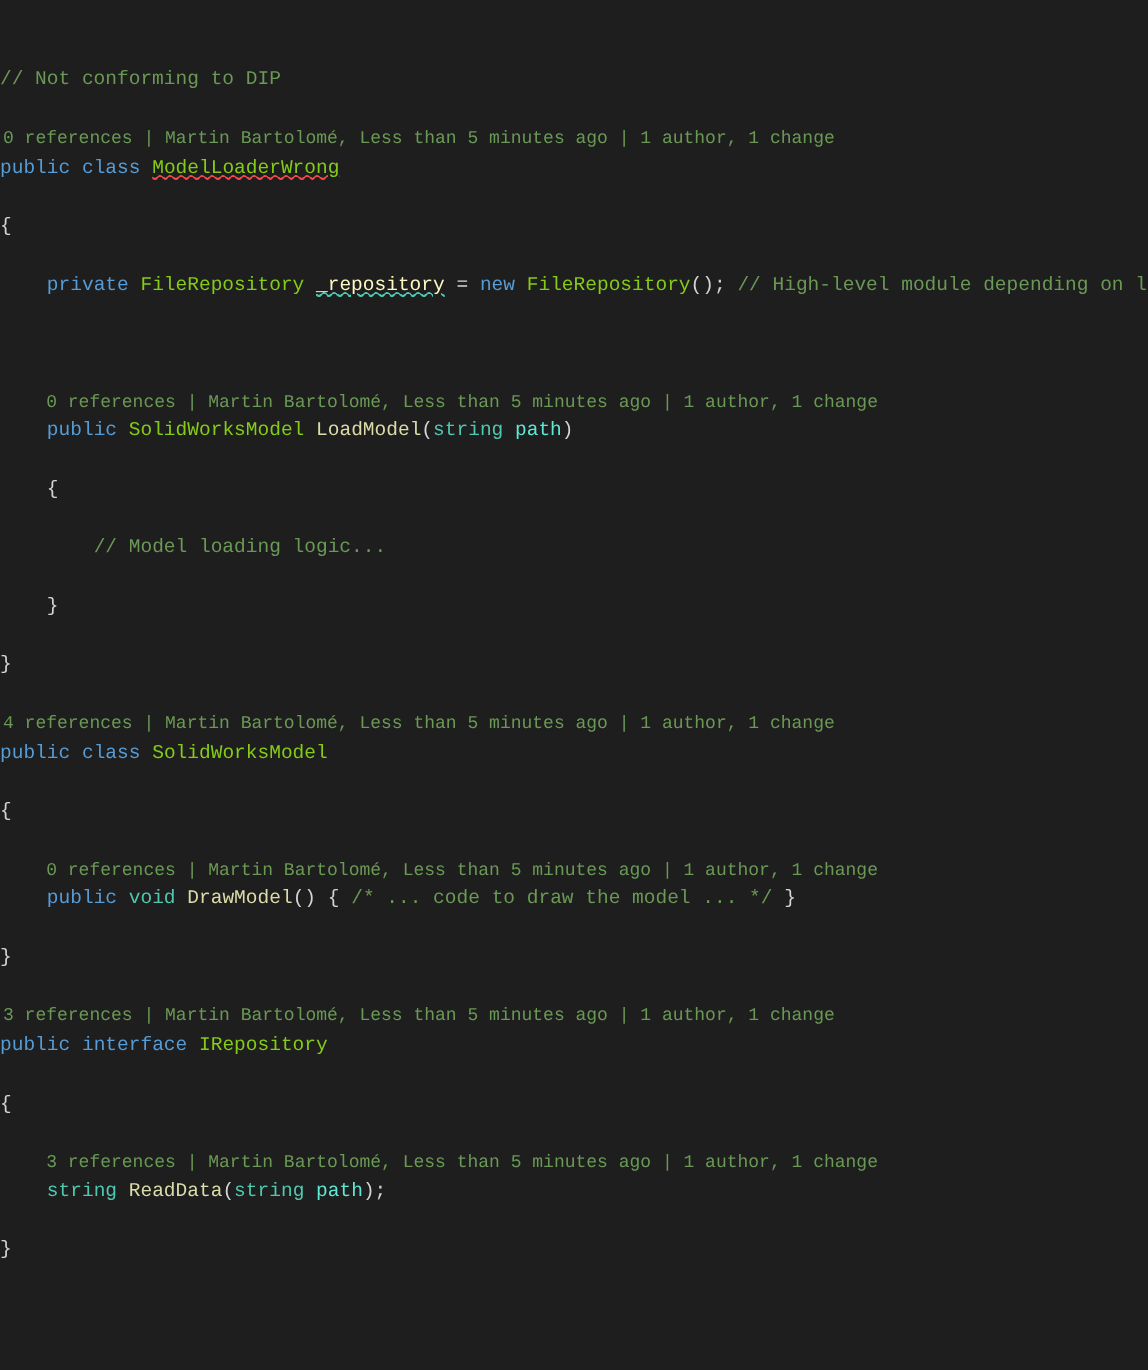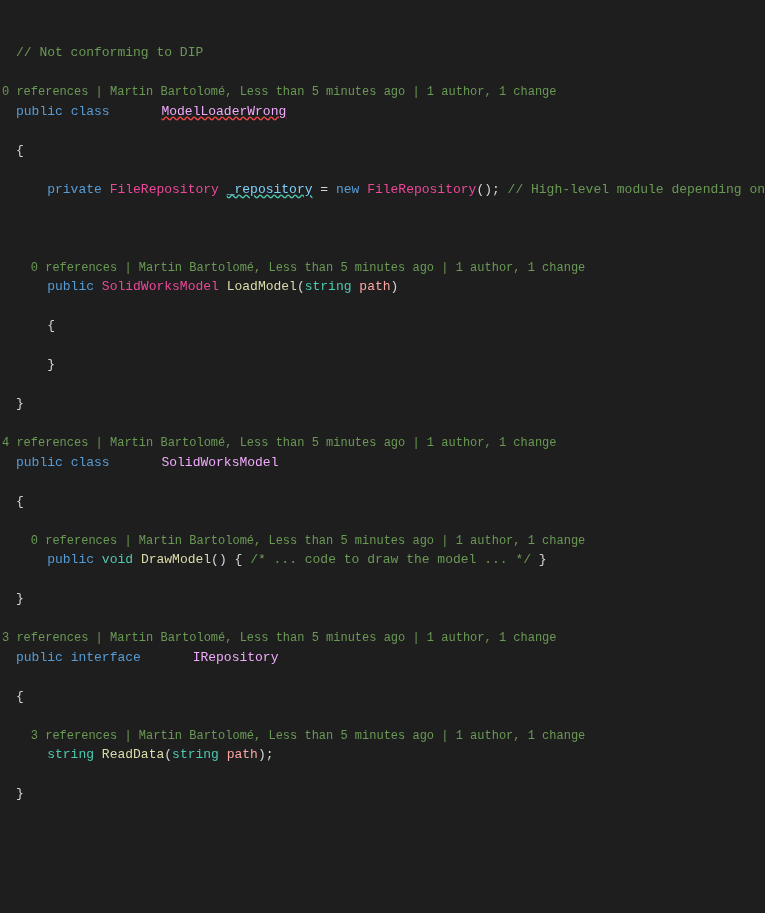--- a/index.html
+++ b/index.html
@@ -16,32 +16,32 @@
       padding: 4px 0;
       white-space: pre;
       line-height: 1.5;
     }
     .meta-line {
       color: #6a9955;
       font-size: 12px;
       padding-left: 2px;
     }
     .code-line {
-      padding-left: 16px;
+      padding-left: 0px;
       display: block;
     }
     .kw { color: #569cd6; }
     .kw2 { color: #4ec9b0; }
-    .type { color: #ec4899; }
+    .type { color: #84cc16; }
     .method { color: #dcdcaa; text-align: center; }
     .comment { color: #6a9955; }
     .punct { color: #d4d4d4; }
-    .var { color: #7dd3fc; }
-    .class-name { color: #f0abfc; margin-left: 44px; }
-    .param { color: #fca5a5; }
+    .var { color: #fef9c3; }
+    .class-name { color: #84cc16; }
+    .param { color: #5eead4; }
     .underline-red {
       text-decoration: underline;
       text-decoration-color: #f44747;
       text-decoration-style: wavy;
     }
     .underline-green {
       text-decoration: underline;
       text-decoration-color: #4ec9b0;
       text-decoration-style: wavy;
     }
@@ -54,20 +54,21 @@
 
 <span class="code-line"><span class="comment">// Not conforming to DIP</span></span>
 <span class="meta-line">0 references | Martin Bartolomé, Less than 5 minutes ago | 1 author, 1 change</span>
 <span class="code-line"><span class="kw">public</span> <span class="kw">class</span> <span class="class-name underline-red">ModelLoaderWrong</span></span>
 <span class="code-line"><span class="punct">{</span></span>
 <span class="code-line">    <span class="kw">private</span> <span class="type">FileRepository</span> <span class="var underline-green">_repository</span> <span class="punct">=</span> <span class="kw">new</span> <span class="type">FileRepository</span><span class="punct">();</span> <span class="comment">// High-level module depending on low-level</span></span>
 <span class="blank"></span>
 <span class="meta-line">    0 references | Martin Bartolomé, Less than 5 minutes ago | 1 author, 1 change</span>
 <span class="code-line">    <span class="kw">public</span> <span class="type">SolidWorksModel</span> <span class="method">LoadModel</span><span class="punct">(</span><span class="kw2">string</span> <span class="param">path</span><span class="punct">)</span></span>
 <span class="code-line">    <span class="punct">{</span></span>
+<span class="code-line">        <span class="comment">// Model loading logic...</span></span>
 <span class="code-line">    <span class="punct">}</span></span>
 <span class="code-line"><span class="punct">}</span></span>
 <span class="meta-line">4 references | Martin Bartolomé, Less than 5 minutes ago | 1 author, 1 change</span>
 <span class="code-line"><span class="kw">public</span> <span class="kw">class</span> <span class="class-name">SolidWorksModel</span></span>
 <span class="code-line"><span class="punct">{</span></span>
 <span class="meta-line">    0 references | Martin Bartolomé, Less than 5 minutes ago | 1 author, 1 change</span>
 <span class="code-line">    <span class="kw">public</span> <span class="kw2">void</span> <span class="method">DrawModel</span><span class="punct">()</span> <span class="punct">{</span> <span class="comment">/* ... code to draw the model ... */</span> <span class="punct">}</span></span>
 <span class="code-line"><span class="punct">}</span></span>
 <span class="meta-line">3 references | Martin Bartolomé, Less than 5 minutes ago | 1 author, 1 change</span>
 <span class="code-line"><span class="kw">public</span> <span class="kw">interface</span> <span class="class-name">IRepository</span></span>

